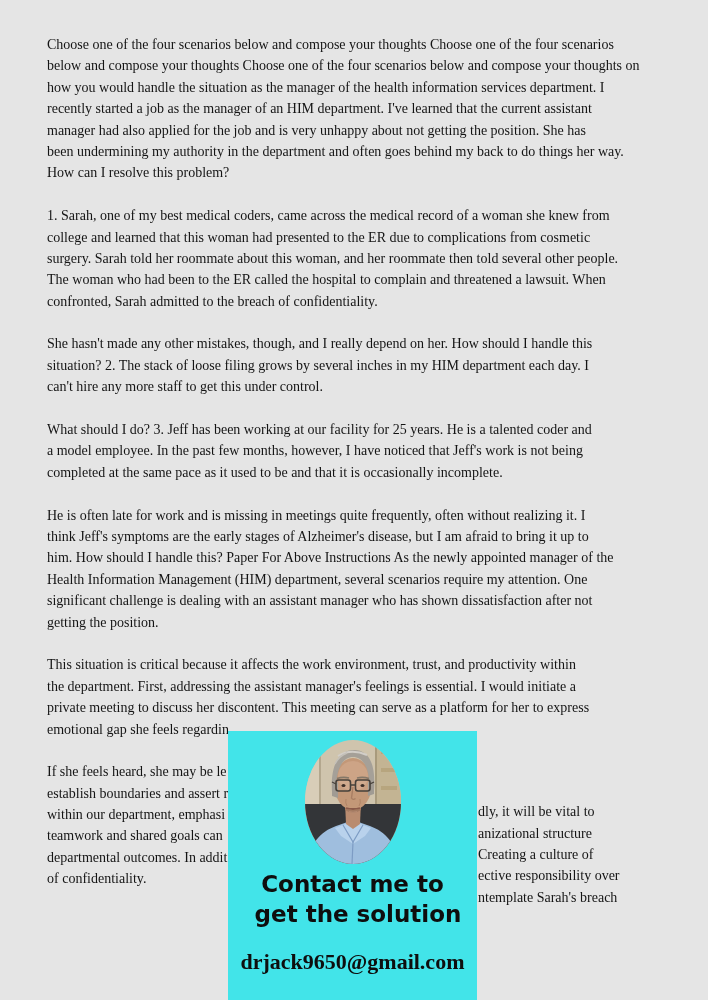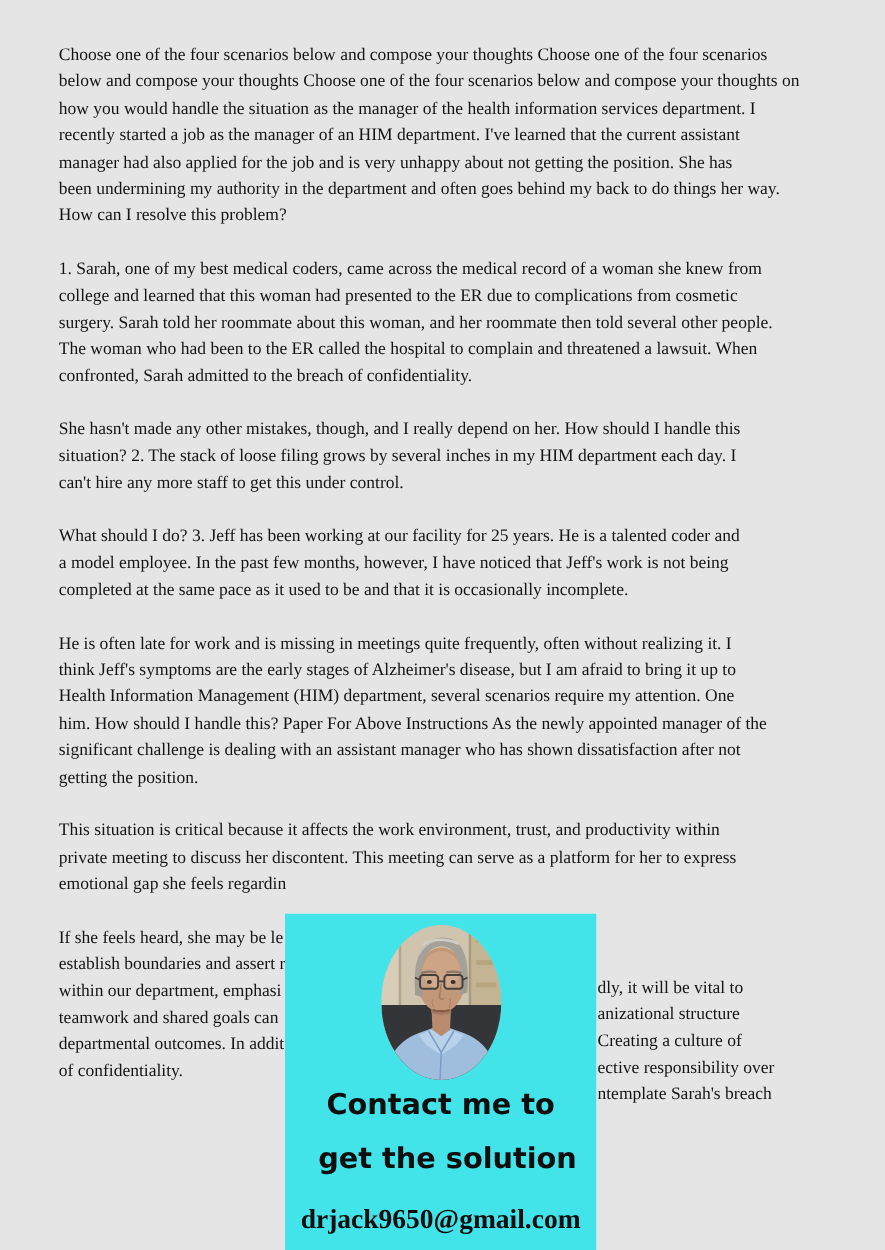--- a/index.html
+++ b/index.html
@@ -85,27 +85,28 @@
         <div class="line">can't hire any more staff to get this under control.</div>
       </div>
       <div class="para">
         <div class="line">What should I do? 3. Jeff has been working at our facility for 25 years. He is a talented coder and</div>
         <div class="line">a model employee. In the past few months, however, I have noticed that Jeff's work is not being</div>
         <div class="line">completed at the same pace as it used to be and that it is occasionally incomplete.</div>
       </div>
       <div class="para">
         <div class="line">He is often late for work and is missing in meetings quite frequently, often without realizing it. I</div>
         <div class="line">think Jeff's symptoms are the early stages of Alzheimer's disease, but I am afraid to bring it up to</div>
+        <div class="line">him. How should I handle this? Paper For Above Instructions As the newly appointed manager of the</div>
         <div class="line">Health Information Management (HIM) department, several scenarios require my attention. One</div>
-        <div class="line">him. How should I handle this? Paper For Above Instructions As the newly appointed manager of the</div>
         <div class="line">significant challenge is dealing with an assistant manager who has shown dissatisfaction after not</div>
         <div class="line">getting the position.</div>
       </div>
       <div class="para">
         <div class="line">This situation is critical because it affects the work environment, trust, and productivity within</div>
+        <div class="line">the department. First, addressing the assistant manager's feelings is essential. I would initiate a</div>
         <div class="line">private meeting to discuss her discontent. This meeting can serve as a platform for her to express</div>
         <div class="line">emotional gap she feels regardin</div>
       </div>
       <div class="para">
         <div class="splitline"><span>If she feels heard, she may be le</span><span class="right-frag">dly, it will be vital to</span></div>
         <div class="splitline"><span>establish boundaries and assert r</span><span class="right-frag">anizational structure</span></div>
         <div class="splitline"><span>within our department, emphasi</span><span class="right-frag">Creating a culture of</span></div>
         <div class="splitline"><span>teamwork and shared goals can</span><span class="right-frag">ective responsibility over</span></div>
         <div class="splitline"><span>departmental outcomes. In addit</span><span class="right-frag">ntemplate Sarah's breach</span></div>
         <div class="splitline"><span>of confidentiality.</span></div>
@@ -158,17 +159,17 @@
         <path d="M48,47 L46.5,58 Q48,60.5 50.5,58.5" stroke="#a87e63" stroke-width="1.4" fill="none"></path>
 
         <path d="M41,59 Q40,63 42,66" stroke="#b08466" stroke-width="1" fill="none"></path>
         <path d="M55,59 Q56,63 54,66" stroke="#b08466" stroke-width="1" fill="none"></path>
 
         <path d="M41,68 Q48,70 55,68" stroke="#8a5a49" stroke-width="1.8" fill="none"></path>
         <path d="M44,71.5 Q48,73 52,71.5" stroke="#b48a72" stroke-width="1" fill="none"></path>
       </svg>
     </div>
     <div class="overlay-headline">Contact me to</div>
-    <div class="overlay-headline" style="margin-top:13px;padding-left:11px;">get the solution</div>
+    <div class="overlay-headline" style="margin-top:0;padding-left:11px;">get the solution</div>
     <div class="overlay-email">drjack9650@gmail.com</div>
   </div>
 
 </div>
 
 </body></html>

